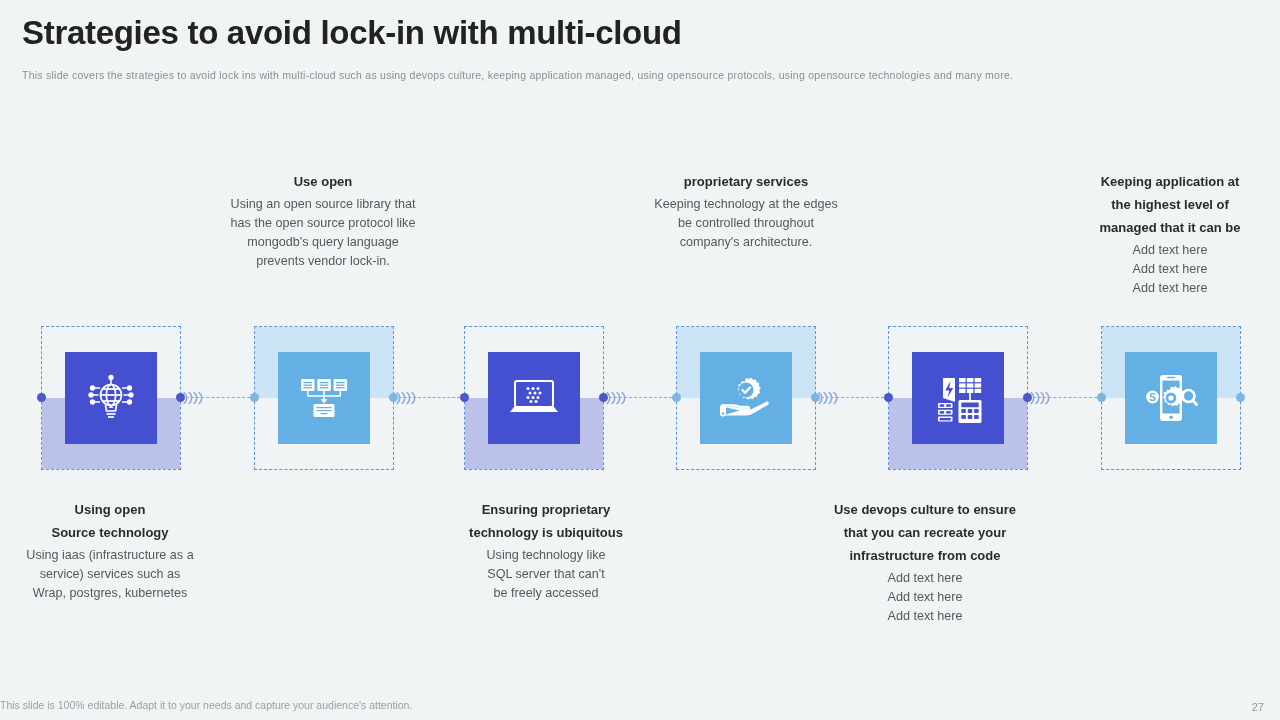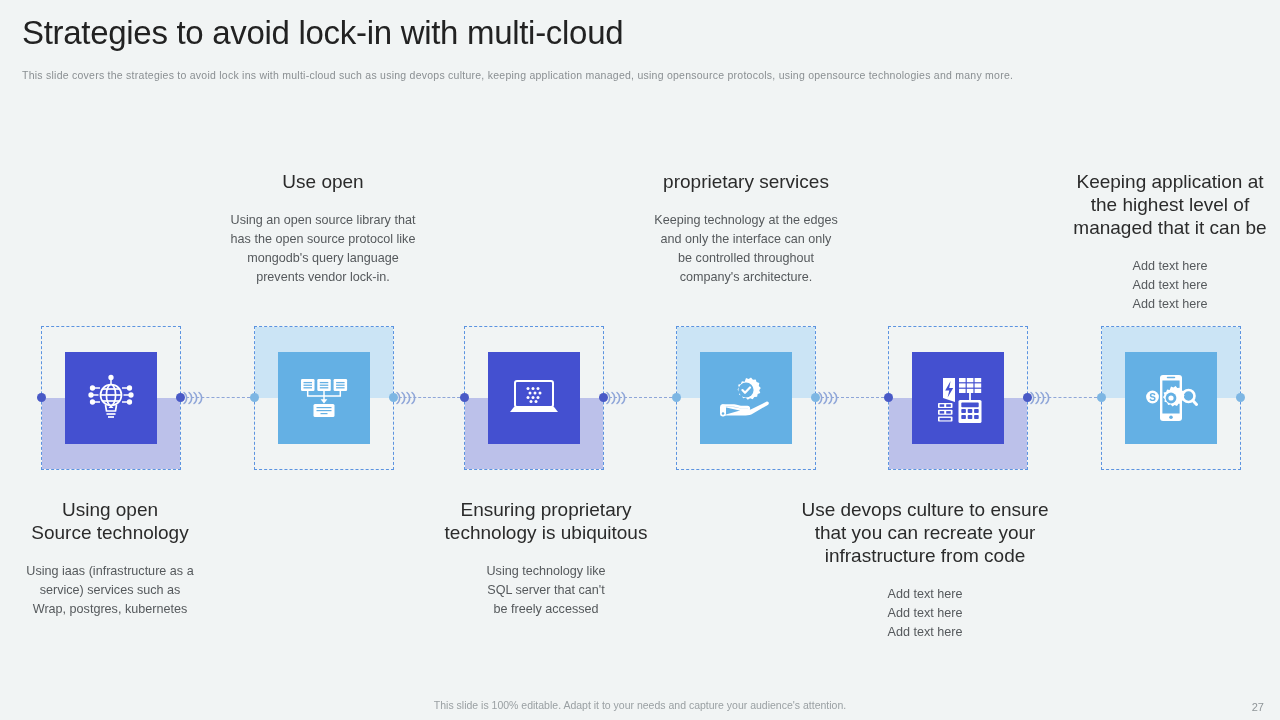--- a/index.html
+++ b/index.html
@@ -15,21 +15,21 @@
     font-family: "Liberation Sans", sans-serif;
     position: relative;
   }
 
   
   .slide-title {
     position: absolute;
     left: 22px;
     top: 14px;
     font-size: 33px;
-    font-weight: normal;
+    font-weight: bold;
     color: #222222;
     letter-spacing: -0.3px;
     white-space: nowrap;
   }
 
   .slide-subtitle {
     position: absolute;
     left: 22px;
     top: 69px;
     font-size: 10.5px;
@@ -110,40 +110,40 @@
   }
   .connector .chev {
     position: absolute;
     left: 0;
     top: 0;
   }
 
   
   .block { position: absolute; text-align: center; }
   .block .head {
-    font-size: 19px;
-    font-weight: normal;
+    font-size: 13px;
+    font-weight: bold;
     color: #2b2b2b;
     line-height: 23px;
   }
   .block .body {
     font-size: 12.6px;
     color: #55595c;
     line-height: 19px;
-    margin-top: 18px;
+    margin-top: 2px;
   }
   .block .body .ln { display: block; }
 
   
   .footer-note {
     position: absolute;
     left: 0;
     width: 1280px;
     top: 699px;
-    text-align: center;
+    text-align: left;
     font-size: 10.5px;
     color: #9aa0a3;
   }
   .page-num {
     position: absolute;
     right: 16px;
     top: 701px;
     font-size: 11px;
     color: #8f9598;
   }
@@ -416,21 +416,20 @@
       <span class="ln">SQL server that can't</span>
       <span class="ln">be freely accessed</span>
     </div>
     </div>
 <div class="block" style="left:630px; top:170px; width:232px">
       <div class="head">
       <div>proprietary services</div>
     </div>
       <div class="body">
       <span class="ln">Keeping technology at the edges</span>
-      <span class="ln">and only the interface can only</span>
       <span class="ln">be controlled throughout</span>
       <span class="ln">company's architecture.</span>
     </div>
     </div>
 <div class="block" style="left:799px; top:498px; width:252px">
       <div class="head">
       <div>Use devops culture to ensure</div>
       <div>that you can recreate your</div>
       <div>infrastructure from code</div>
     </div>

